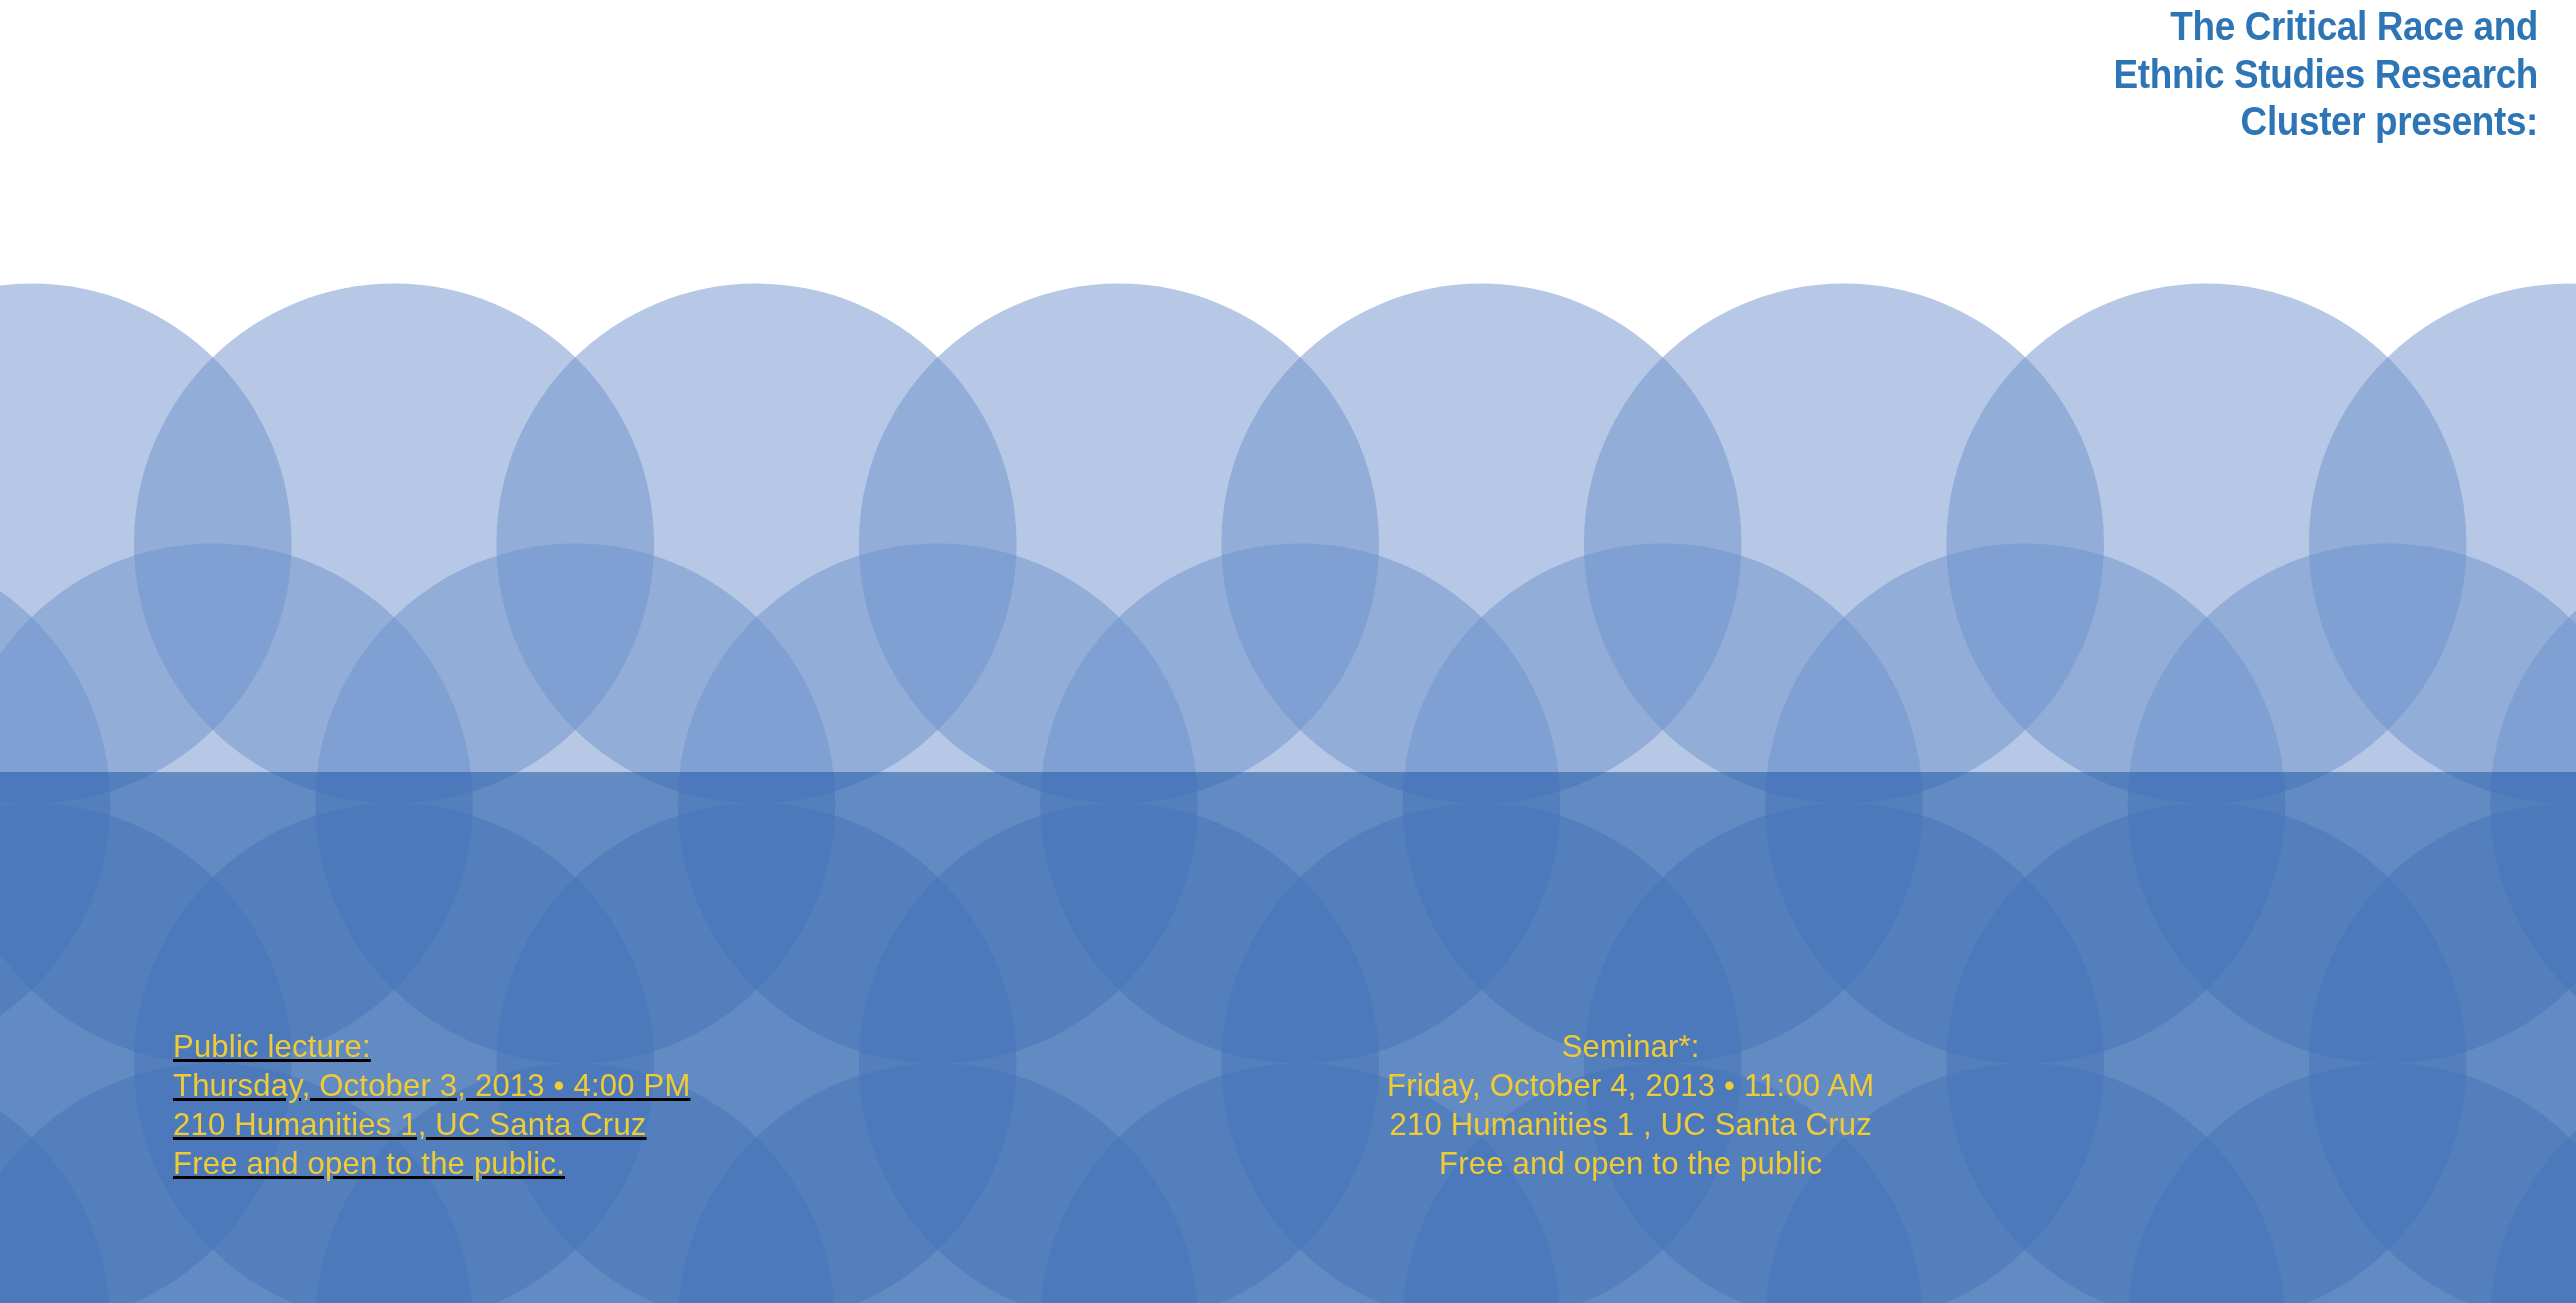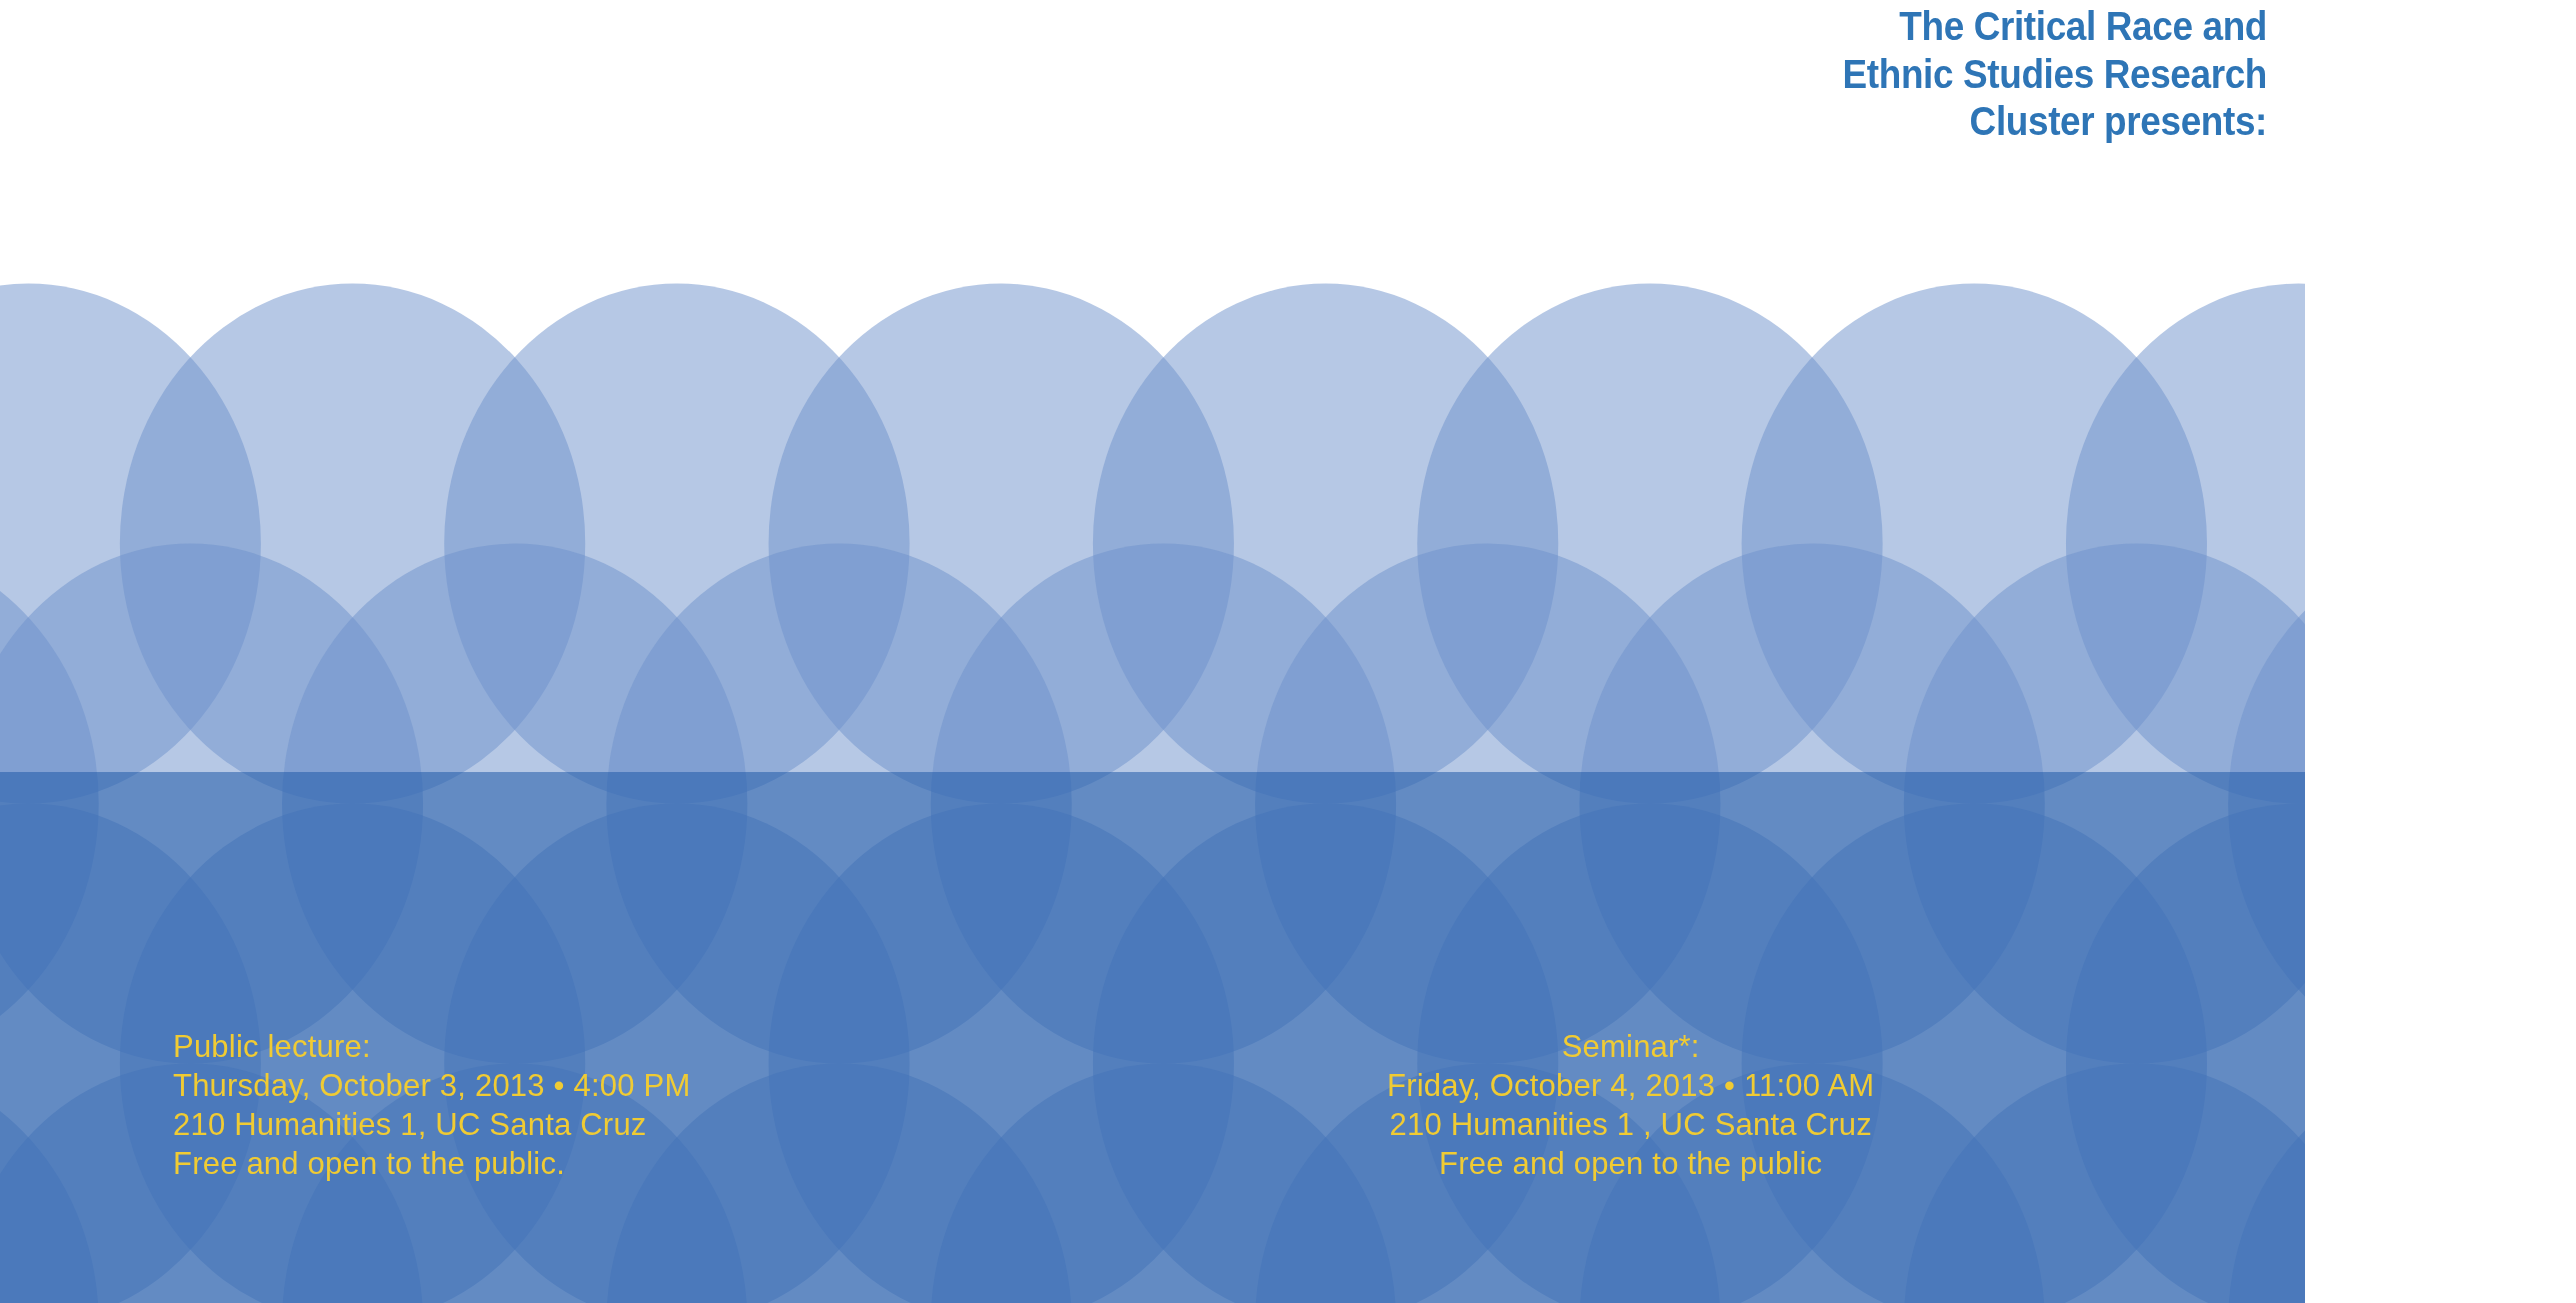--- a/index.html
+++ b/index.html
@@ -7,21 +7,21 @@
     margin: 0;
     padding: 0;
     background: #ffffff;
   }
   body {
     font-family: "Liberation Sans", sans-serif;
   }
 
   #poster {
     position: relative;
-    width: 2305px;
+    width: 2576px;
     height: 1303px;
     overflow: hidden;
     background: #ffffff;
   }
 
   
   #bg-pattern {
     position: absolute;
     inset: 0;
     width: 100%;
@@ -75,21 +75,21 @@
   }
   #title-block .tline.italic {
     font-style: italic;
   }
 
   
   .event-block {
     position: absolute;
     z-index: 5;
   }
-  #event-lecture { left: 173px; top: 1027px; }
+  #event-lecture { left: 173px; top: 1027px; text-decoration: underline; }
   #event-seminar { left: 1387px; top: 1027px; text-align: center; }
 
   .event-block .eline {
     display: block;
     color: #F0CB33;
     font-family: "Liberation Sans", sans-serif;
     font-weight: 400;
     font-size: 32px;
     line-height: 1.22;
     letter-spacing: 0.2px;

